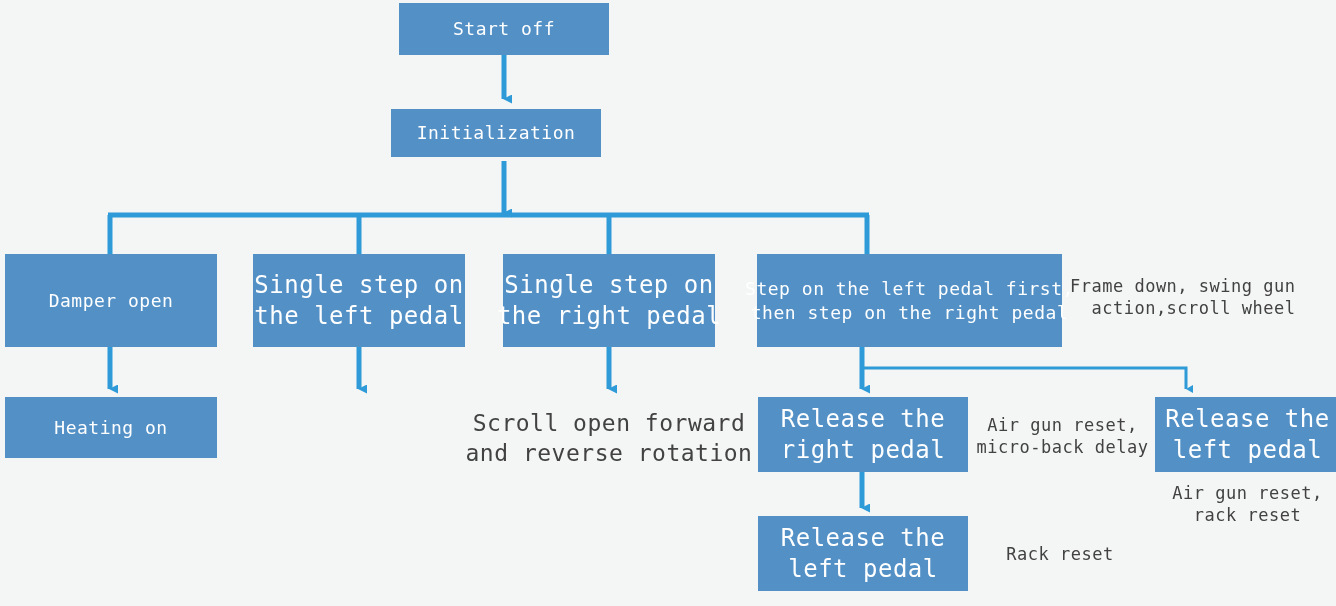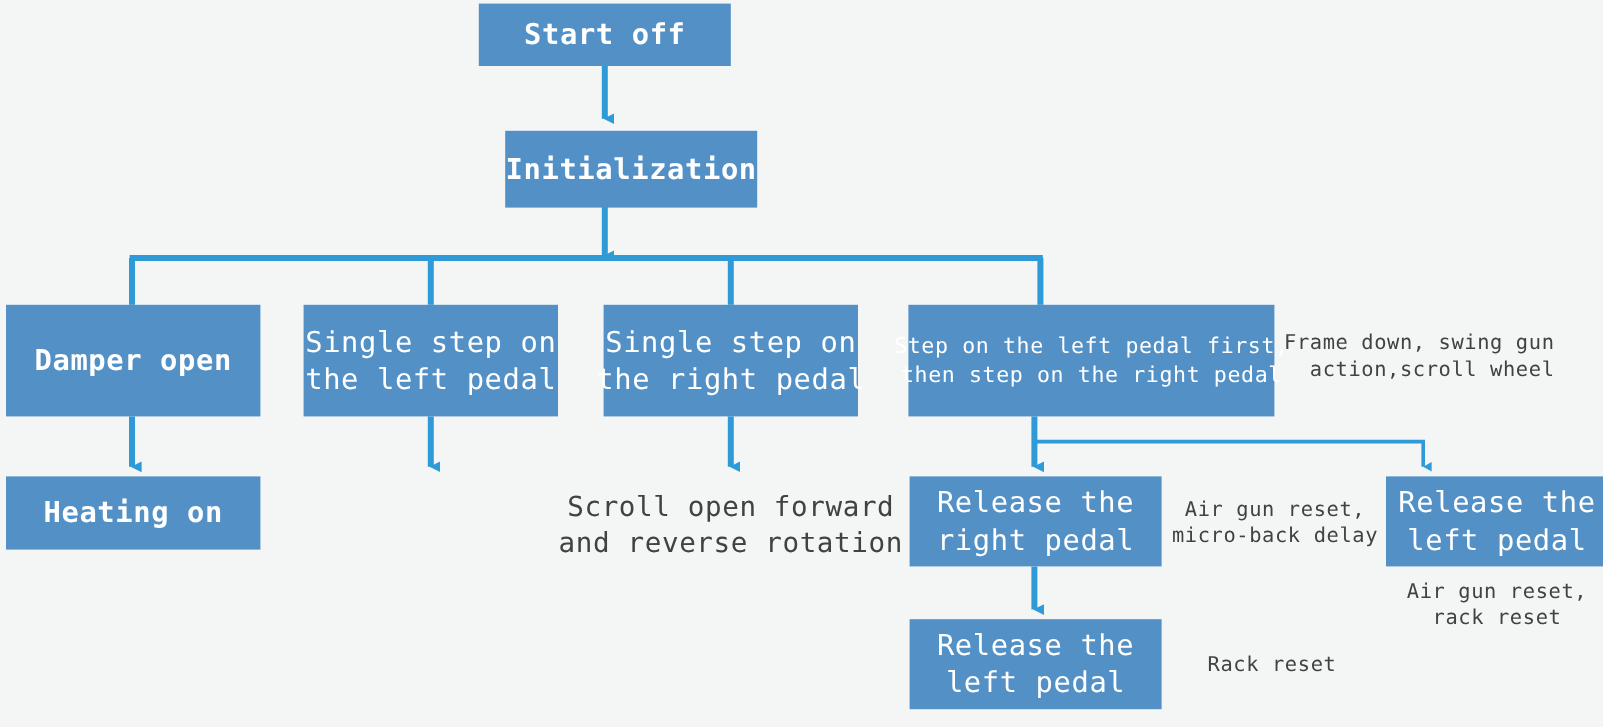--- a/index.html
+++ b/index.html
@@ -28,21 +28,21 @@
     color: #ffffff;
     display: flex;
     align-items: center;
     justify-content: center;
     text-align: center;
     line-height: 1.28;
     letter-spacing: 0.5px;
     white-space: pre;
     box-sizing: border-box;
   }
-  .node-lg { font-size: 24px; font-weight: bold; }
+  .node-lg { font-size: 18px; }
   .node-md { font-size: 24px; }
   .node-sm { font-size: 18px; }
 
   
   .caption {
     position: absolute;
     color: #424242;
     text-align: center;
     line-height: 1.3;
     letter-spacing: 0.5px;
@@ -99,21 +99,21 @@
 
     <line x1="862" y1="347" x2="862" y2="389" stroke="#2e9ad8" stroke-width="5" marker-end="url(#arrowhead)"></line>
 
     <path d="M862,368 L1186,368 L1186,389" fill="none" stroke="#2e9ad8" stroke-width="3" marker-end="url(#arrowheadSm)"></path>
 
     <line x1="862" y1="472" x2="862" y2="508" stroke="#2e9ad8" stroke-width="5" marker-end="url(#arrowhead)"></line>
   </svg>
 
   <div class="node node-lg" style="left:399px; top:3px; width:210px; height:52px;">Start off</div>
 
-  <div class="node node-lg" style="left:421px; top:109px; width:210px; height:64px;">Initialization</div>
+  <div class="node node-lg" style="left:391px; top:109px; width:210px; height:48px;">Initialization</div>
 
   <div class="node node-lg" style="left:5px; top:254px; width:212px; height:93px;">Damper open</div>
 
   <div class="node node-md" style="left:253px; top:254px; width:212px; height:93px;">Single step on
 the left pedal</div>
 
   <div class="node node-md" style="left:503px; top:254px; width:212px; height:93px;">Single step on
 the right pedal</div>
 
   <div class="node node-sm" style="left:757px; top:254px; width:305px; height:93px;">Step on the left pedal first,

